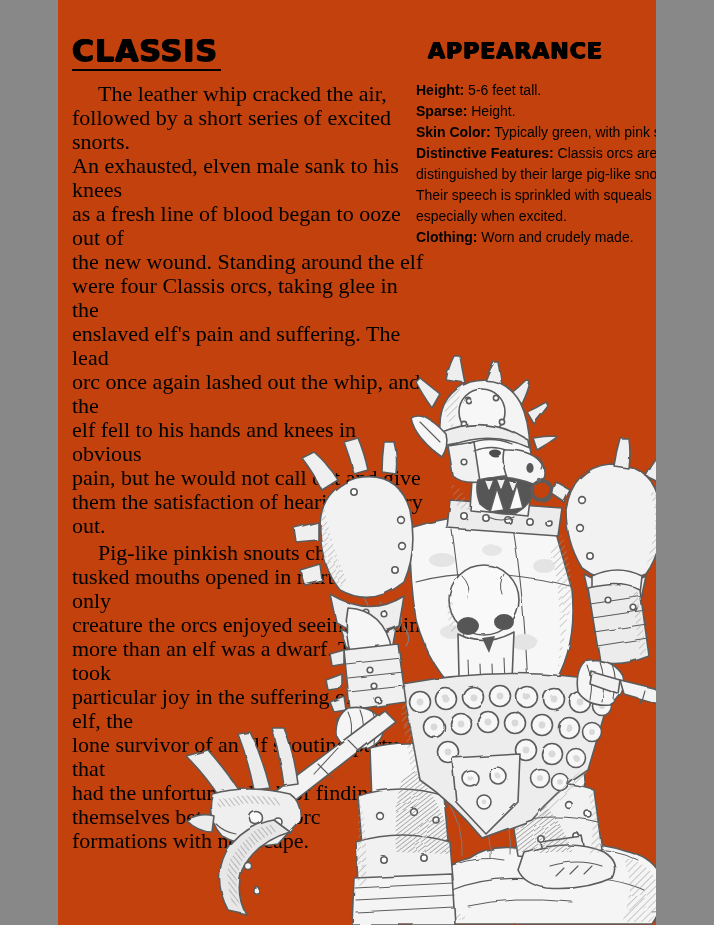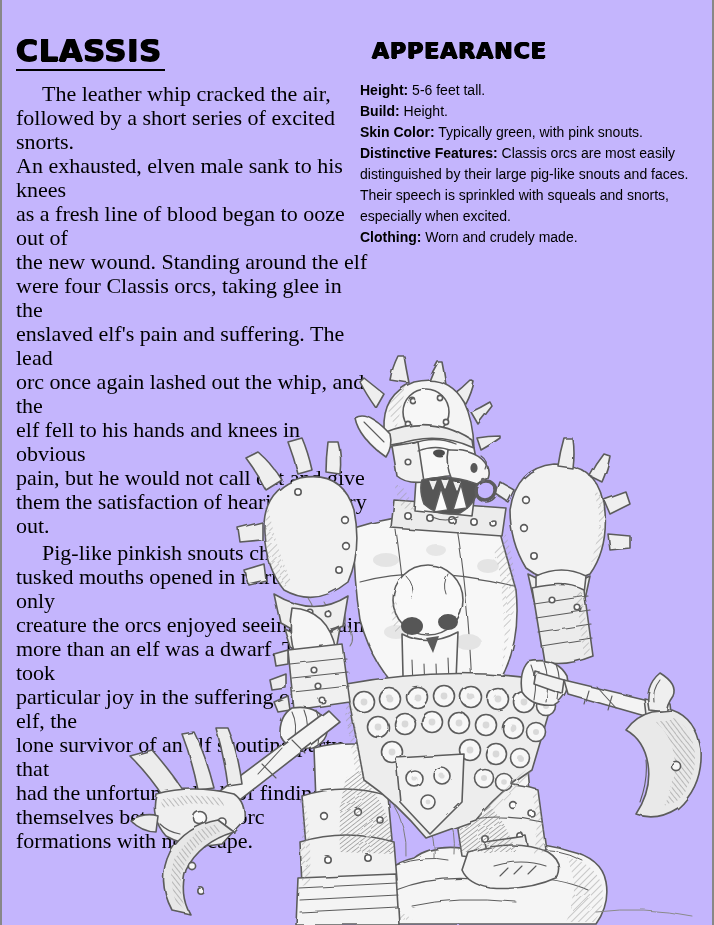--- a/index.html
+++ b/index.html
@@ -1,18 +1,18 @@
 <!DOCTYPE html>
 <html><head>
 <meta charset="utf-8">
 <style>
   html,body { margin:0; padding:0; background:#888; }
   .page {
-    position:relative; width:710px; height:925px; margin:0 auto;
-    background:#c4b5fd; overflow:hidden; color:#000;
+    position:relative; width:598px; height:925px; margin:0 auto;
+    background:#c2410c; overflow:hidden; color:#000;
     font-family:"Liberation Sans", sans-serif;
   }
   
   .blocky {
     font-family:"DejaVu Sans", sans-serif;
     font-weight:bold; letter-spacing:1px; line-height:1;
     text-shadow:0.8px 0 #000, -0.8px 0 #000, 0 0.6px #000;
   }
   .page-title {
     position:absolute; left:14px; top:36px; font-size:30px;
@@ -67,21 +67,21 @@
 had the unfortunate luck of finding
 themselves between two orc
 formations with no escape.</p>
   </div>
 
   <h2 class="section-heading blocky">APPEARANCE</h2>
 
   <div class="attr-list">
     <div class="attr"><span class="attr-label">Height:</span>
       <span class="attr-value">5-6 feet tall.</span></div>
-    <div class="attr"><span class="attr-label">Build:</span>
+    <div class="attr"><span class="attr-label">Sparse:</span>
       <span class="attr-value">Height.</span></div>
     <div class="attr"><span class="attr-label">Skin Color:</span>
       <span class="attr-value">Typically green, with pink snouts.</span></div>
     <div class="attr"><span class="attr-label">Distinctive Features:</span>
       <span class="attr-value">Classis orcs are most easily distinguished by their large pig-like snouts and faces. Their speech is sprinkled with squeals and snorts, especially when excited.</span></div>
     <div class="attr"><span class="attr-label">Clothing:</span>
       <span class="attr-value">Worn and crudely made.</span></div>
   </div>
 
   <div class="illustration">

